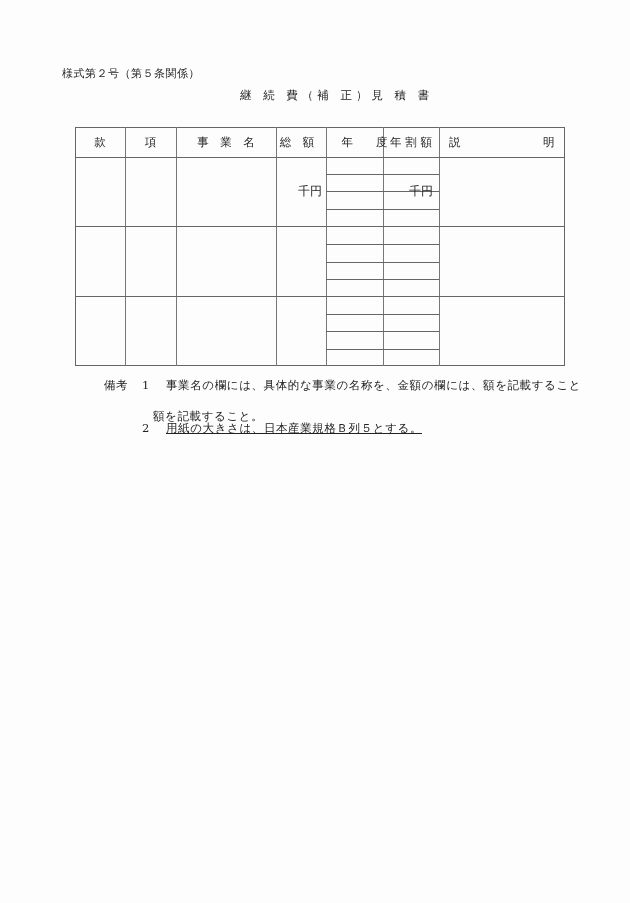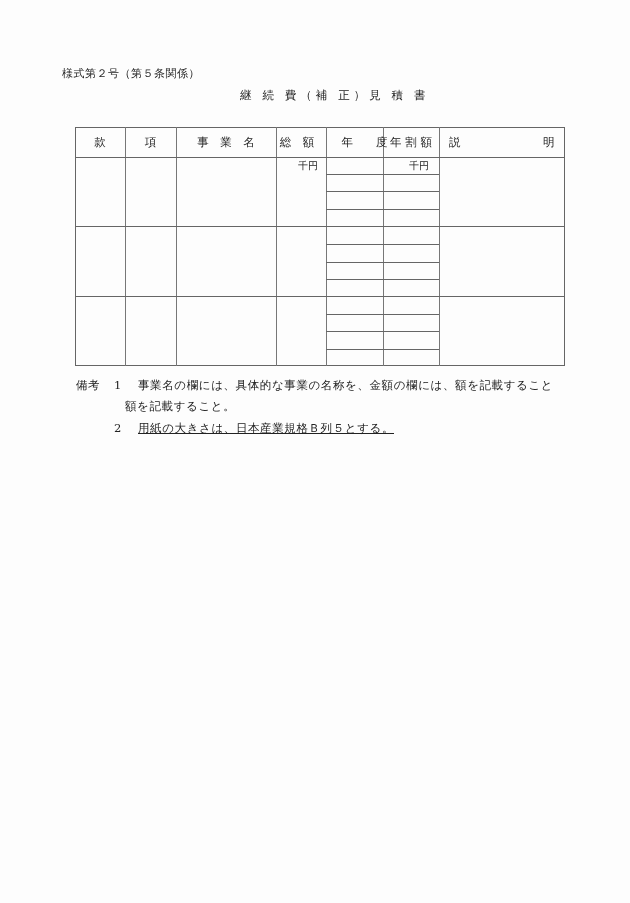--- a/index.html
+++ b/index.html
@@ -1,26 +1,26 @@
 <!DOCTYPE html>
 <html><head>
 <meta charset="utf-8">
 <style>
   html, body { margin:0; padding:0; }
   body { width:630px; height:903px; background:#fdfdfd; position:relative; overflow:hidden;
          font-family:"DejaVu Serif", "Liberation Serif", serif; color:#222; }
   .abs { position:absolute; }
   .form-no { left:62px; top:66px; font-size:11px; letter-spacing:0.5px; }
-  .title { left:240px; top:88px; font-size:11.5px; letter-spacing:4px;font-family:Liberation Serif, serif; }
+  .title { left:240px; top:88px; font-size:11.5px; letter-spacing:4px; }
   .tbl { position:absolute; left:75px; top:127px; width:490px; height:239px; box-sizing:border-box; }
   .line-h { position:absolute; height:1px; background:#666; }
   .line-v { position:absolute; width:1px; background:#777; }
   .th { position:absolute; top:127px; height:30px; display:flex; align-items:center; font-size:11.5px; box-sizing:border-box; }
-  .unit { position:absolute; font-size:10px; }
-  .note { position:absolute; font-size:11.5px; letter-spacing:0.6px; }
+  .unit { position:absolute; font-size:12px;margin-top:24px; }
+  .note { position:absolute; font-size:11.5px; letter-spacing:0.6px;margin-left:28px; }
 </style>
 </head>
 <body>
 
 <div class="abs form-no">様式第２号（第５条関係）</div>
 <div class="abs title">継 続 費（補 正）見 積 書</div>
 
 <div>
 
   <div class="tbl" style="border:1px solid #666;"></div>
@@ -57,16 +57,16 @@
   <div class="th" style="left:543px;">明</div>
 
   <div class="unit" style="left:298px; top:159px;">千円</div>
   <div class="unit" style="left:409px; top:159px;">千円</div>
 </div>
 
 <div>
   <div class="note" style="left:76px; top:378px;">備考</div>
   <div class="note" style="left:114px; top:378px;">1</div>
   <div class="note" style="left:138px; top:378px;">事業名の欄には、具体的な事業の名称を、金額の欄には、額を記載すること</div>
-  <div class="note" style="left:125px; top:399px;">額を記載すること。</div>
+  <div class="note" style="left:125px; top:409px;">額を記載すること。</div>
   <div class="note" style="left:114px; top:421px;">2</div>
   <div class="note" style="left:138px; top:421px;text-decoration:underline;">用紙の大きさは、日本産業規格Ｂ列５とする。</div>
 </div>
 
 </body></html>

